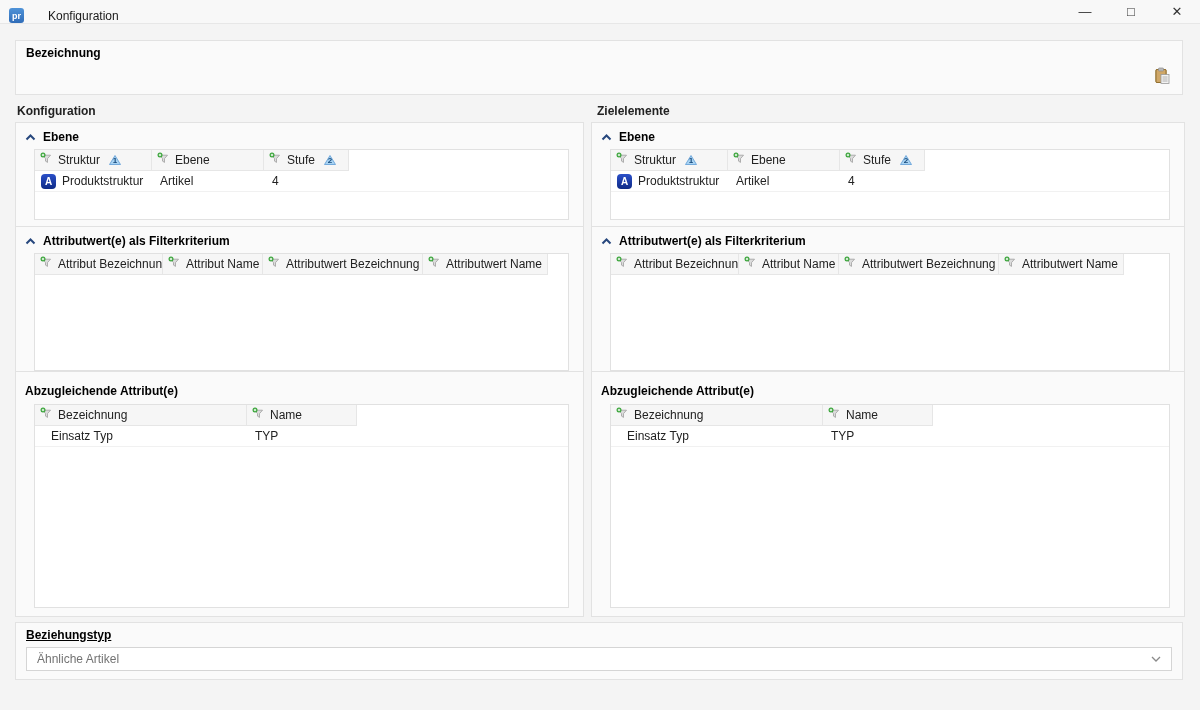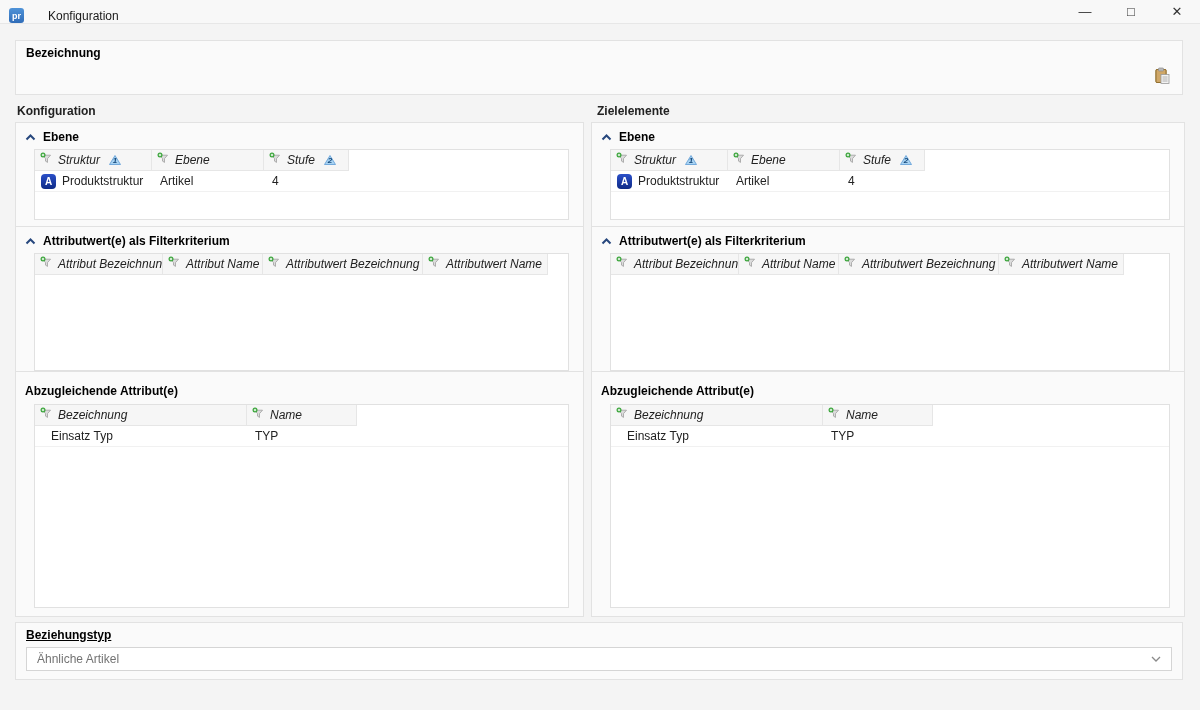--- a/index.html
+++ b/index.html
@@ -65,21 +65,21 @@
     padding:7px 0 5px 9px; font-weight:bold; color:#000; cursor:default;
   }
   .sec-attr .section-hdr { padding-top:12px; padding-bottom:6px; }
   
   .tbl {
     margin:0 14px 0 18px; background:#fff; border:1px solid #e1e1e1; overflow:hidden;
   }
   .tbl-ebene  { height:71px; }
   .tbl-filter { height:118px; }
   .tbl-attr   { height:204px; }
-  .tbl-hd { display:flex; height:21px;font-style:italic; }
+  .tbl-hd { display:flex; height:21px; }
   .hcell {
     display:flex; align-items:center; gap:5px; padding-left:5px;
     background:#f6f6f6; border-right:1px solid #e6e6e6; border-bottom:1px solid #e6e6e6;
     white-space:nowrap; overflow:hidden; cursor:default;
   }
   .trow { display:flex; height:21px; align-items:center; border-bottom:1px solid #f1f1f1; cursor:default; }
   .tcell { padding-left:8px; white-space:nowrap; overflow:hidden; display:flex; align-items:center; gap:6px; }
   
   .w-struktur { width:117px; } .w-ebene { width:112px; } .w-stufe { width:85px; }
   .w-ab { width:128px; } .w-an { width:100px; } .w-awb { width:160px; } .w-awn { width:125px; }

